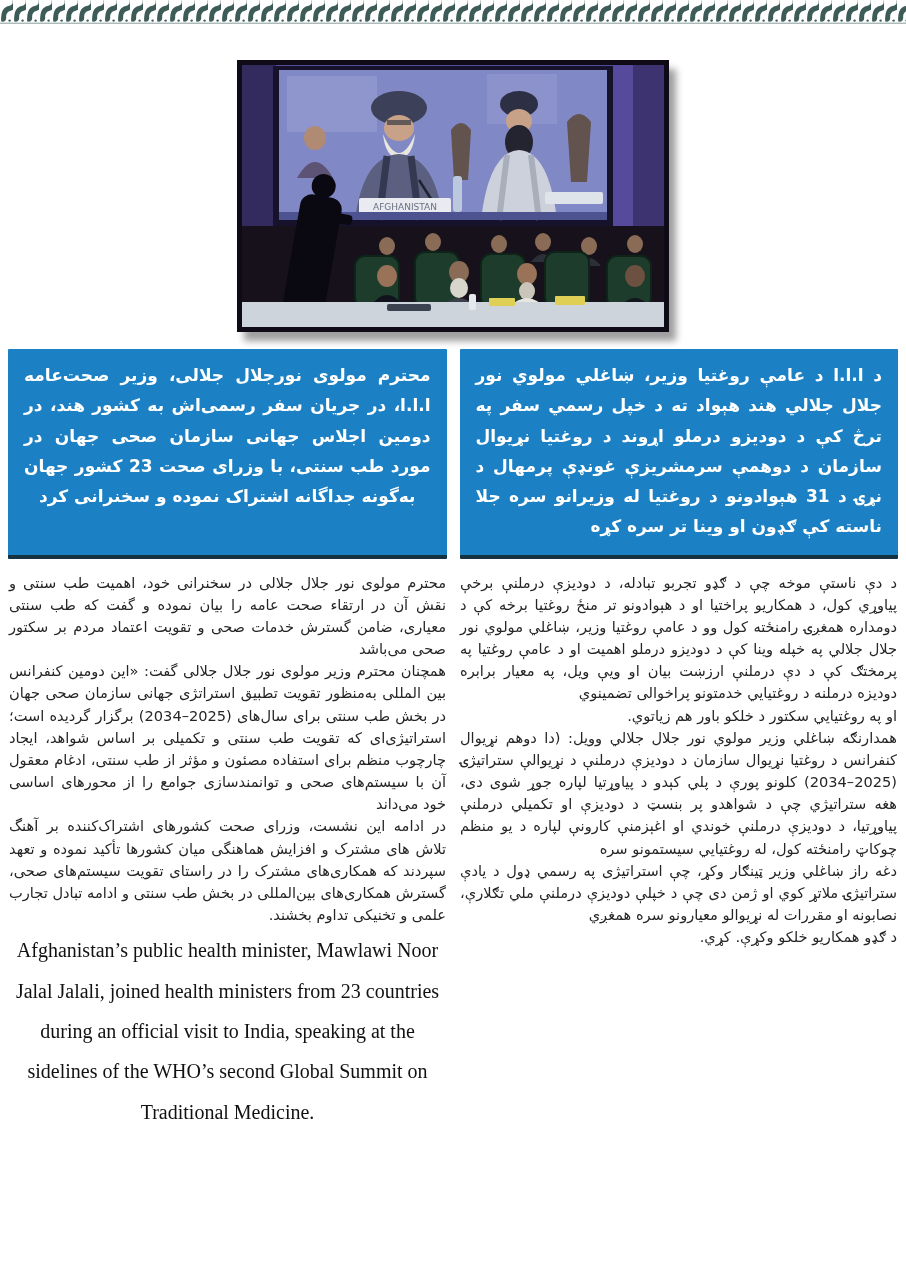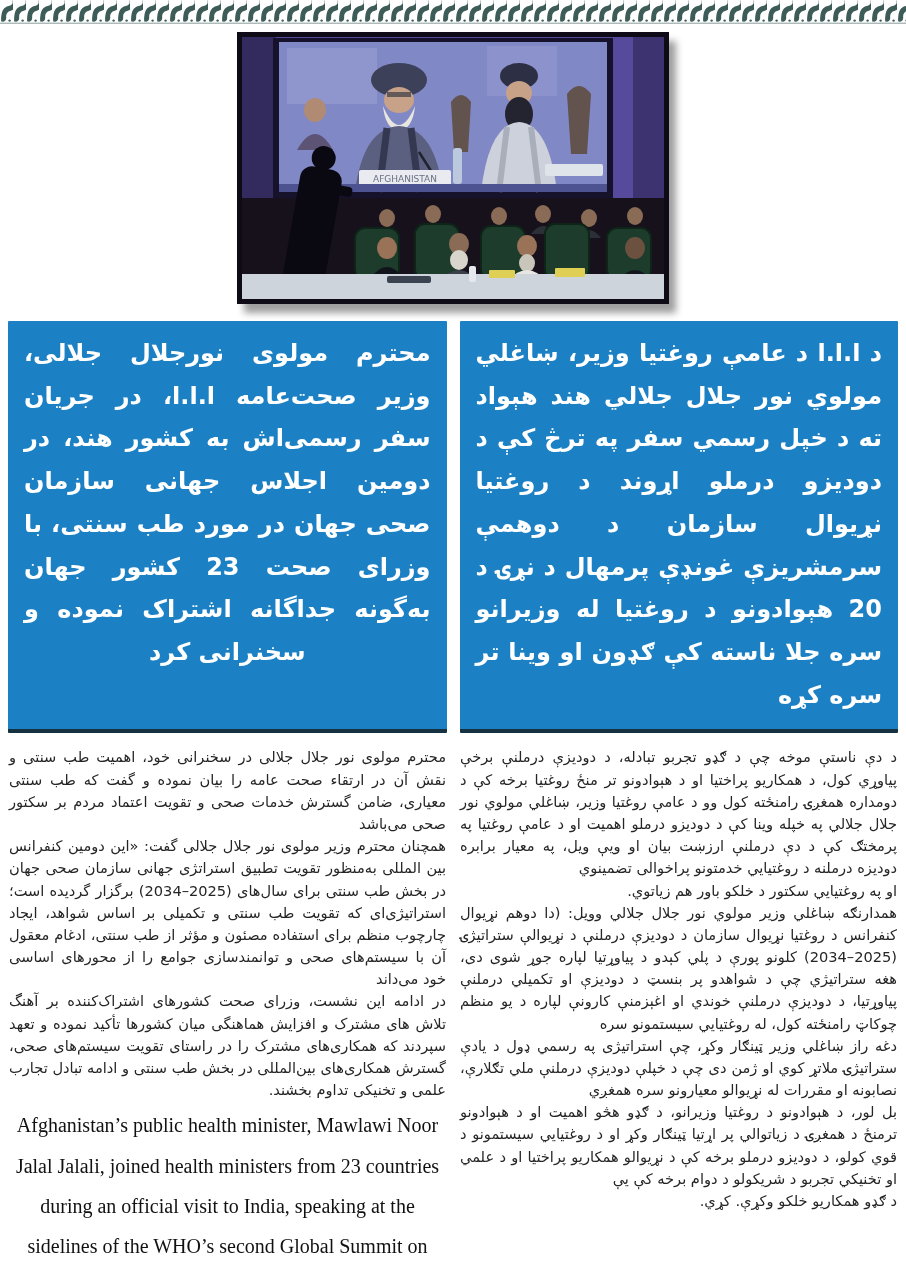--- a/index.html
+++ b/index.html
@@ -14,32 +14,33 @@
 
   
   .border-strip { display:block; width:906px; height:25px; flex:0 0 auto; }
 
   
   .photo-wrap { display:flex; justify-content:center; margin-top:7px; flex:0 0 auto; }
   .photo-frame {
     width:432px; height:272px;
     box-shadow:7px 9px 7px rgba(0,0,0,.38);
     background:#0e0a16;
+    margin-top:28px;
   }
   .photo-frame svg { display:block; width:100%; height:100%; }
 
   
   .headline-row { display:flex; gap:13px; padding:0 8px; margin-top:17px; flex:0 0 auto; }
   .headline-box {
     flex:1 1 0;
     background:#1c80c4;
     border-bottom:4px solid #16313f;
     color:#ffffff;
     padding:11px 16px 13px;
-    font-size:24px; font-weight:600;
+    font-size:17px; font-weight:600;
     line-height:1.78;
     direction:rtl; text-align:justify;
     border-radius:1px;
   }
   .headline-box.dari { text-align-last:center; }
 
   
   .columns { display:flex; gap:14px; padding:0 9px; margin-top:13px; flex:0 0 auto; align-items:flex-start; }
   .col { flex:1 1 0; direction:rtl; text-align:justify; font-size:14.6px; line-height:1.52; color:#252525; }
   .col p { margin:0; }
@@ -169,36 +170,35 @@
         <rect x="232" y="234" width="7" height="16" rx="2" fill="#e5e9ee"></rect>
         <rect x="318" y="236" width="30" height="9" rx="1" fill="#e0cf55"></rect>
         <rect x="252" y="238" width="26" height="8" rx="1" fill="#e0cf55"></rect>
         <rect x="150" y="244" width="44" height="7" rx="2" fill="#3c4350"></rect>
       </svg>
     </div>
   </div>
 
   <div class="headline-row">
     <div class="headline-box dari" lang="fa">محترم مولوی نورجلال جلالی، وزیر صحت‌عامه ا.ا.ا، در جریان سفر رسمی‌اش به کشور هند، در دومین اجلاس جهانی سازمان صحی جهان در مورد طب سنتی، با وزرای صحت 23 کشور جهان به‌گونه جداگانه اشتراک نموده و سخنرانی کرد</div>
-    <div class="headline-box pashto" lang="ps">د ا.ا.ا د عامې روغتیا وزیر، ښاغلي مولوي نور جلال جلالي هند هېواد ته د خپل رسمي سفر په ترڅ کې د دودیزو درملو اړوند د روغتیا نړیوال سازمان د دوهمې سرمشریزې غونډې پرمهال د نړۍ د 20 هېوادونو د روغتیا له وزیرانو سره جلا ناسته کې ګډون او وینا تر سره کړه</div>
+    <div class="headline-box pashto" lang="ps">د ا.ا.ا د عامې روغتیا وزیر، ښاغلي مولوي نور جلال جلالي هند هېواد ته د خپل رسمي سفر په ترڅ کې د دودیزو درملو اړوند د روغتیا نړیوال سازمان د دوهمې سرمشریزې غونډې پرمهال د نړۍ د 31 هېوادونو د روغتیا له وزیرانو سره جلا ناسته کې ګډون او وینا تر سره کړه</div>
   </div>
 
   <div class="columns">
 
     <div class="col dari-col" lang="fa">
       <p>محترم مولوی نور جلال جلالی در سخنرانی خود، اهمیت طب سنتی و نقش آن در ارتقاء صحت عامه را بیان نموده و گفت که طب سنتی معیاری، ضامن گسترش خدمات صحی و تقویت اعتماد مردم بر سکتور صحی می‌باشد</p>
       <p>همچنان محترم وزیر مولوی نور جلال جلالی گفت: «این دومین کنفرانس بین المللی به‌منظور تقویت تطبیق استراتژی جهانی سازمان صحی جهان در بخش طب سنتی برای سال‌های (2025–2034) برگزار گردیده است؛ استراتیژی‌ای که تقویت طب سنتی و تکمیلی بر اساس شواهد، ایجاد چارچوب منظم برای استفاده مصئون و مؤثر از طب سنتی، ادغام معقول آن با سیستم‌های صحی و توانمندسازی جوامع را از محورهای اساسی خود می‌داند</p>
       <p>در ادامه این نشست، وزرای صحت کشورهای اشتراک‌کننده بر آهنگ تلاش های مشترک و افزایش هماهنگی میان کشورها تأکید نموده و تعهد سپردند که همکاری‌های مشترک را در راستای تقویت سیستم‌های صحی، گسترش همکاری‌های بین‌المللی در بخش طب سنتی و ادامه تبادل تجارب علمی و تخنیکی تداوم بخشند.</p>
       <div class="english-highlight" lang="en">Afghanistan’s public health minister, Mawlawi Noor Jalal Jalali, joined health ministers from 23 countries during an official visit to India, speaking at the sidelines of the WHO’s second Global Summit on Traditional Medicine.</div>
     </div>
 
     <div class="col pashto-col" lang="ps">
       <p>د دې ناستې موخه چې د ګډو تجربو تبادله، د دودیزې درملنې برخې پیاوړي کول، د همکاریو پراختیا او د هېوادونو تر منځ روغتیا برخه کې د دومداره همغږۍ رامنځته کول وو د عامې روغتیا وزیر، ښاغلي مولوي نور جلال جلالي په خپله وینا کې د دودیزو درملو اهمیت او د عامې روغتیا په پرمختګ کې د دې درملنې ارزښت بیان او ویې ویل، په معیار برابره دودیزه درملنه د روغتیایي خدمتونو پراخوالی تضمینوي</p>
       <p>او په روغتیايي سکتور د خلکو باور هم زیاتوي.</p>
       <p>همدارنګه ښاغلي وزیر مولوي نور جلال جلالي وویل: (دا دوهم نړیوال کنفرانس د روغتیا نړیوال سازمان د دودیزې درملنې د نړیوالې ستراتیژۍ (2025–2034) کلونو پورې د پلي کېدو د پیاوړتیا لپاره جوړ شوی دی، هغه ستراتیژي چې د شواهدو پر بنسټ د دودیزې او تکمیلي درملنې پیاوړتیا، د دودیزې درملنې خوندي او اغېزمنې کارونې لپاره د یو منظم چوکاټ رامنځته کول، له روغتیایي سیستمونو سره</p>
       <p>دغه راز ښاغلي وزیر ټینګار وکړ، چې استراتیژی په رسمي ډول د یادې ستراتیژۍ ملاتړ کوي او ژمن دی چې د خپلې دودیزې درملنې ملي تګلارې، نصابونه او مقررات له نړیوالو معیارونو سره همغږي</p>
-      <p>بل لور، د هېوادونو د روغتیا وزیرانو، د ګډو هڅو اهمیت او د هېوادونو ترمنځ د همغږۍ د زیاتوالي پر اړتیا ټینګار وکړ او د روغتیایي سیستمونو د قوي کولو، د دودیزو درملو برخه کې د نړیوالو همکاریو پراختیا او د علمي او تخنیکي تجربو د شریکولو د دوام برخه کې یې</p>
       <p>د ګډو همکاریو خلکو وکړې. کړي.</p>
     </div>
 
   </div>
 
 </div>
 
 </body></html>

